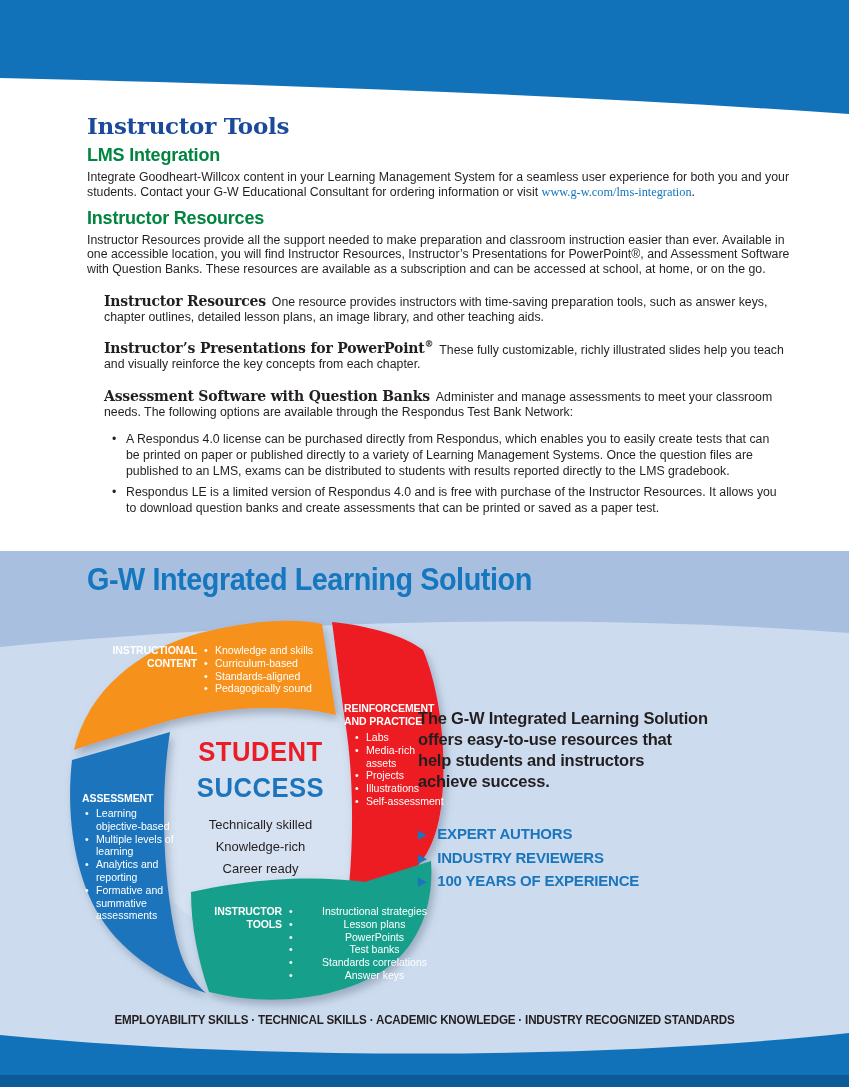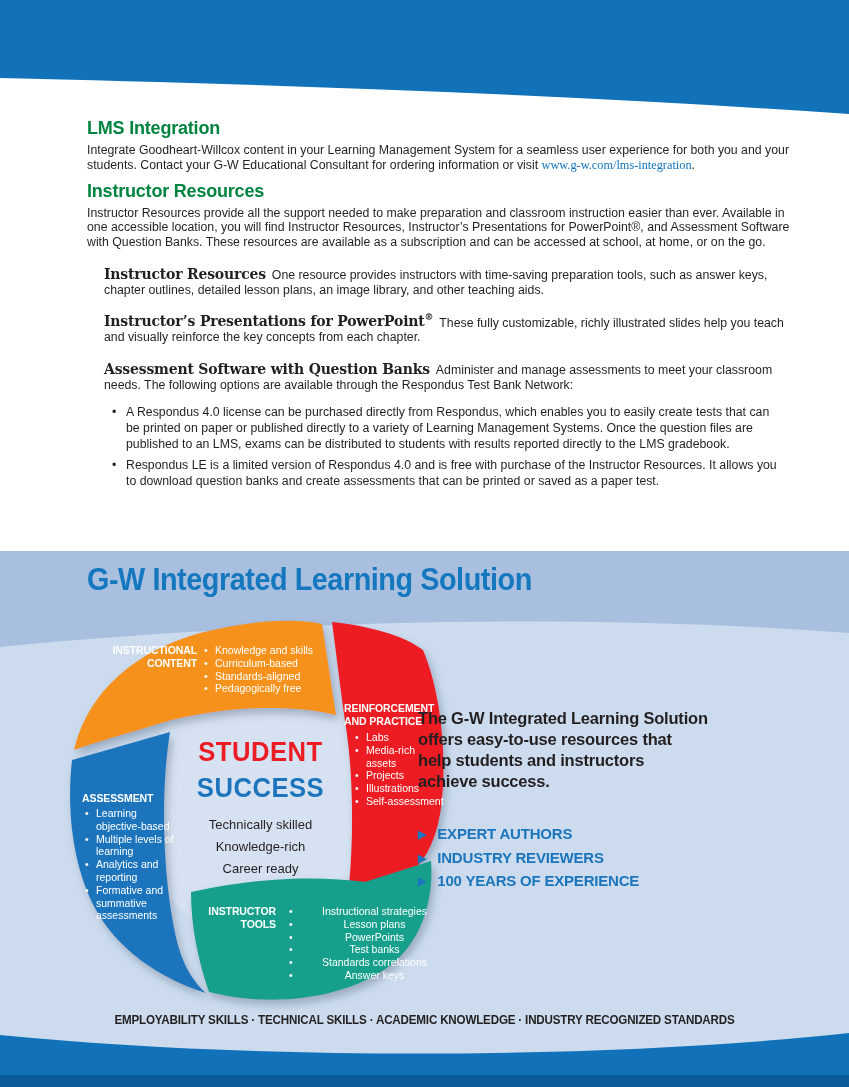--- a/index.html
+++ b/index.html
@@ -68,20 +68,21 @@
   }
 </style>
 </head>
 <body>
 
 <svg class="header-svg" width="849" height="125">
   <path d="M0,0 H849 V114 C560,94 260,84 0,78 Z" fill="#1172B9"></path>
 </svg>
 
 <div class="content">
+  <div class="page-title">Instructor Tools</div>
 
   <div class="green-h">LMS Integration</div>
   <p class="body-p"><span>Integrate Goodheart-Willcox content in your Learning Management System for a seamless user experience for both you and your students. Contact your G-W Educational Consultant for ordering information or visit </span><a>www.g-w.com/lms-integration</a><span>.</span></p>
 
   <div class="green-h">Instructor Resources</div>
   <p class="body-p">Instructor Resources provide all the support needed to make preparation and classroom instruction easier than ever. Available in one accessible location, you will find Instructor Resources, Instructor’s Presentations for PowerPoint®, and Assessment Software with Question Banks. These resources are available as a subscription and can be accessed at school, at home, or on the go.</p>
 
   <p class="runin"><b class="lead"><span>Instructor Resources</span><sup></sup></b><span>One resource provides instructors with time-saving preparation tools, such as answer keys, chapter outlines, detailed lesson plans, an image library, and other teaching aids.</span></p>
 
   <p class="runin"><b class="lead"><span>Instructor’s Presentations for PowerPoint</span><sup>®</sup></b><span>These fully customizable, richly illustrated slides help you teach and visually reinforce the key concepts from each chapter.</span></p>
@@ -119,21 +120,21 @@
     </svg>
 
     <div class="q-label right-al" style="left:35px; top:26px; width:102px;">
       <div>INSTRUCTIONAL</div>
       <div>CONTENT</div>
     </div>
     <div class="q-items" style="left:144px; top:26px; width:150px;">
       <div class="qi">Knowledge and skills</div>
       <div class="qi">Curriculum-based</div>
       <div class="qi">Standards-aligned</div>
-      <div class="qi">Pedagogically free</div>
+      <div class="qi">Pedagogically sound</div>
     </div>
 
     <div class="q-label" style="left:284px; top:84px; width:105px;">
       <div>REINFORCEMENT</div>
       <div>AND PRACTICE</div>
     </div>
     <div class="q-items" style="left:295px; top:113px; width:92px;">
       <div class="qi">Labs</div>
       <div class="qi">Media-rich assets</div>
       <div class="qi">Projects</div>
@@ -144,21 +145,21 @@
     <div class="q-label" style="left:22px; top:174px; width:100px;">
       <div>ASSESSMENT</div>
     </div>
     <div class="q-items" style="left:25px; top:189px; width:92px;">
       <div class="qi">Learning objective-based</div>
       <div class="qi">Multiple levels of learning</div>
       <div class="qi">Analytics and reporting</div>
       <div class="qi">Formative and summative assessments</div>
     </div>
 
-    <div class="q-label right-al" style="left:131px; top:287px; width:85px;">
+    <div class="q-label right-al" style="left:137px; top:287px; width:85px;">
       <div>INSTRUCTOR</div>
       <div>TOOLS</div>
     </div>
     <div class="q-items" style="left:229px; top:287px; width:160px;text-align:center;">
       <div class="qi">Instructional strategies</div>
       <div class="qi">Lesson plans</div>
       <div class="qi">PowerPoints</div>
       <div class="qi">Test banks</div>
       <div class="qi">Standards correlations</div>
       <div class="qi">Answer keys</div>

